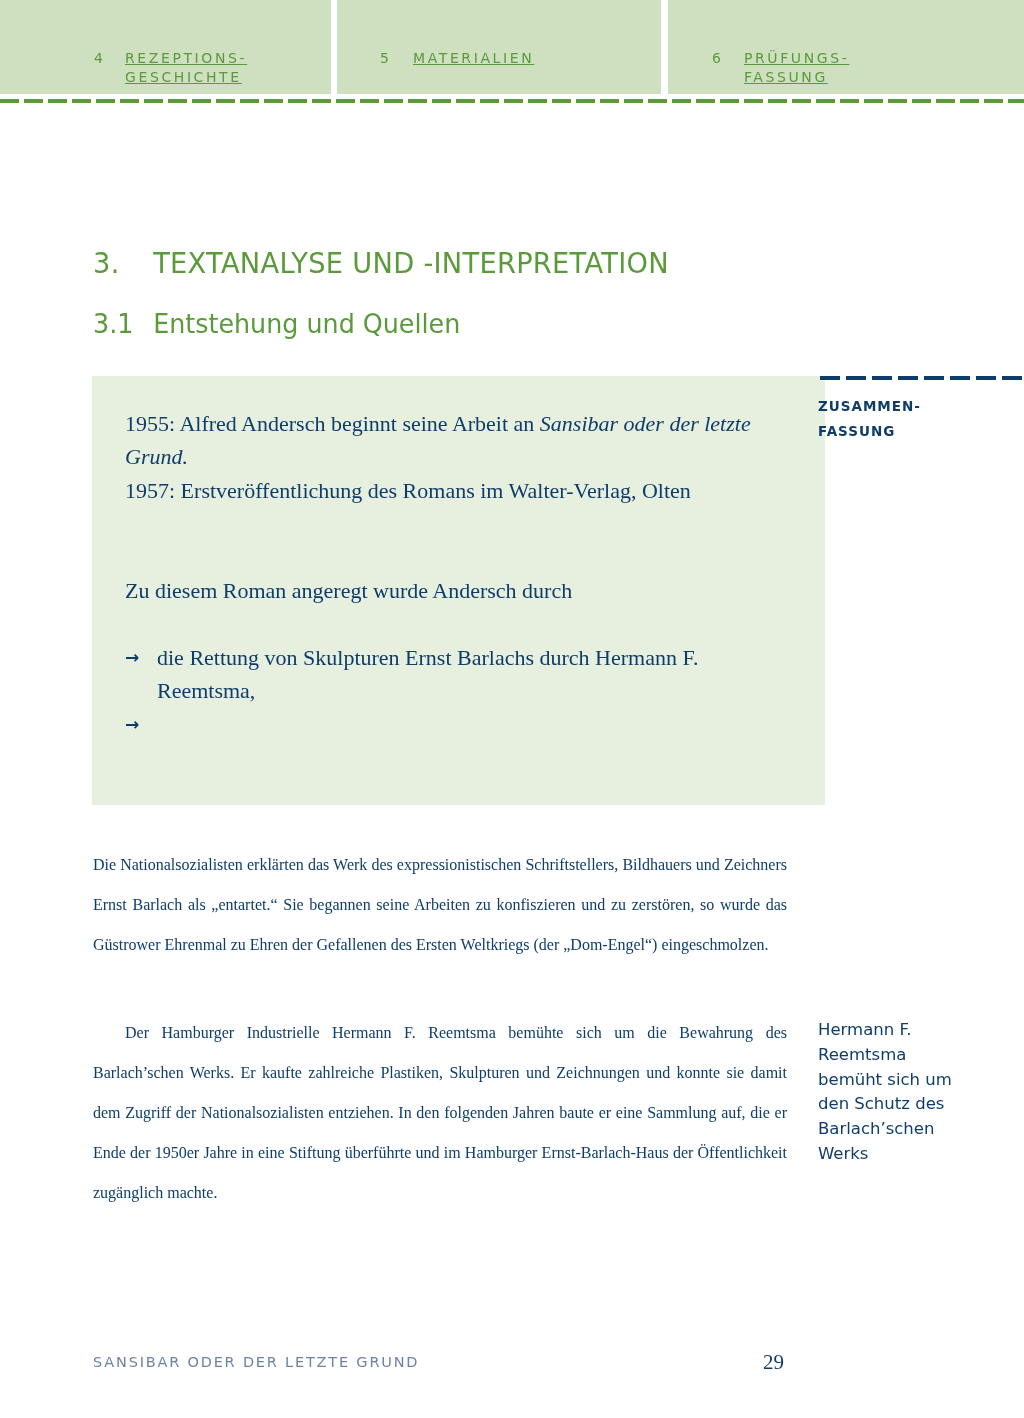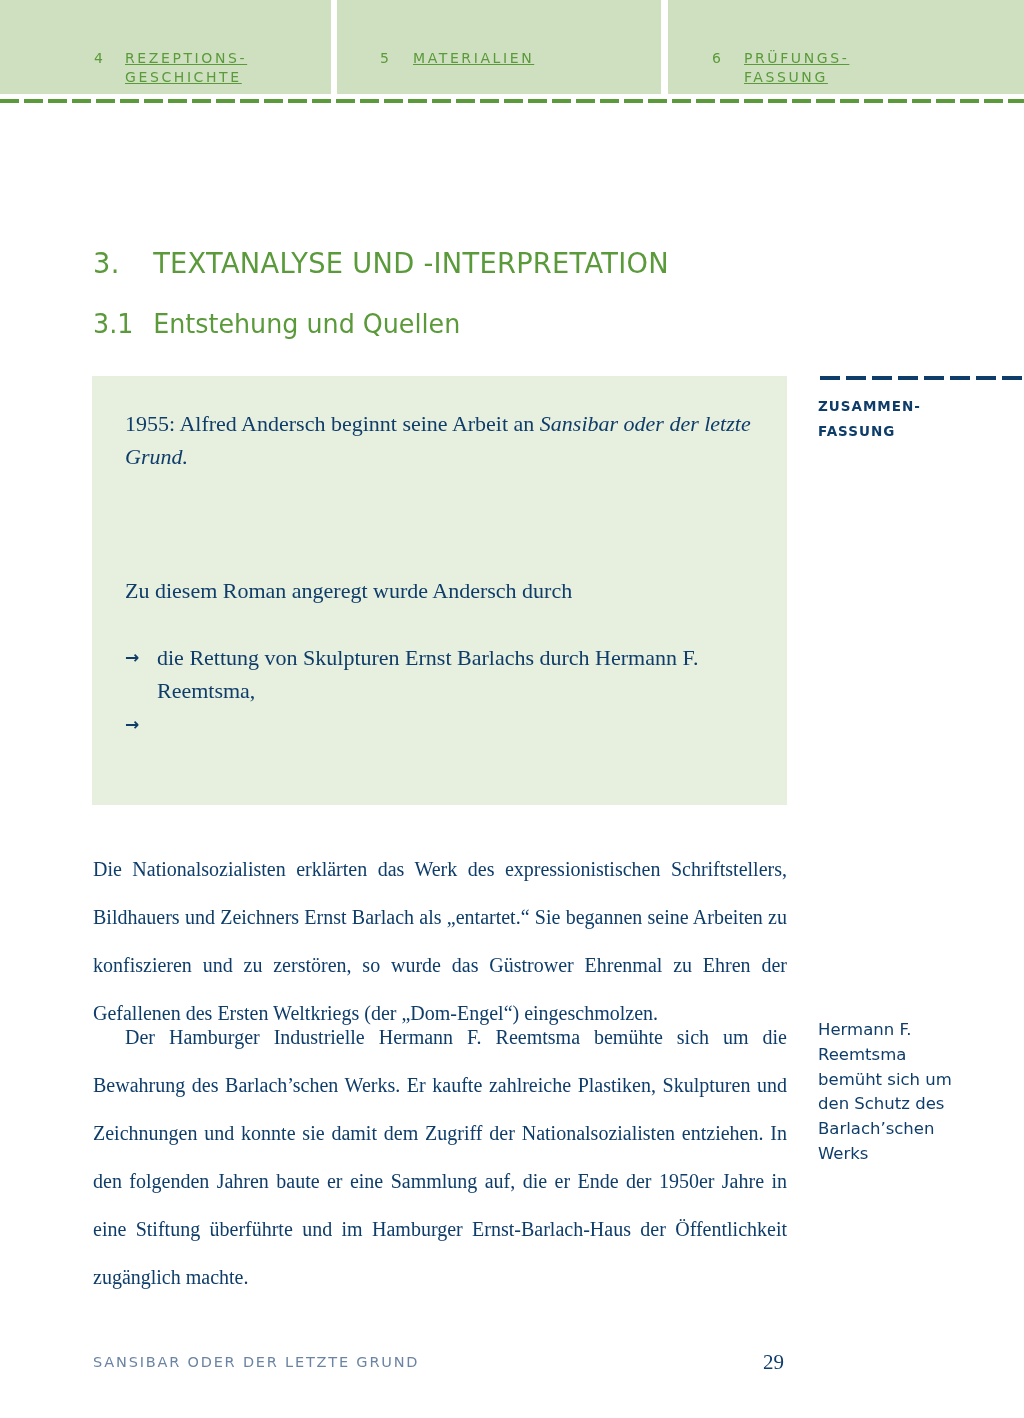--- a/index.html
+++ b/index.html
@@ -27,40 +27,41 @@
   .section-title {
     position: absolute; left: 93px; top: 308px;
     font-family: "DejaVu Sans", sans-serif; font-size: 27px; color: #5a9a3a;
     white-space: nowrap; transform: scaleX(0.94); transform-origin: left;
   }
   .section-title .n { display: inline-block; width: 64px; }
 
   .summary-box {
     position: absolute; left: 92px; top: 376px; width: 695px; height: 429px;
     background: #e7efdf;
+    padding-left: 38px;
   }
   .serif { font-family: "Liberation Serif", "DejaVu Serif", serif; color: #0f3d6a; }
   .box-text { position: absolute; left: 33px; width: 630px; font-size: 22px; line-height: 33px; }
   .box-text.just { text-align: justify; text-align-last: left; }
   .box-text i { font-style: italic; }
   .bullet { position: absolute; left: 33px; width: 630px; font-size: 22px; line-height: 33px; padding-left: 32px; box-sizing: border-box; }
   .bullet .arrow { position: absolute; left: 0; top: 0; font-family: "DejaVu Sans", sans-serif; font-size: 17px; font-weight: bold; color: #0f3d6a; }
 
   .dash-blue {
     position: absolute; left: 820px; top: 376px; width: 204px; height: 4px;
     background: repeating-linear-gradient(to right, #0f3d6a 0 20px, transparent 20px 26px);
   }
   .margin-label {
     position: absolute; left: 818px; font-family: "DejaVu Sans", sans-serif; color: #0f3d6a;
   }
   .margin-label.caps { top: 394px; font-size: 13.5px; letter-spacing: 1px; line-height: 25px; font-weight: bold; white-space: pre-line; }
   .margin-label.note { top: 1018px; font-size: 16.5px; line-height: 24.8px; width: 160px; white-space: pre-line; }
 
   .body-text {
-    position: absolute; left: 93px; width: 694px; font-size: 20px; line-height: 48px;
+    position: absolute; left: 93px; width: 694px; font-size: 16px; line-height: 40px;
     text-align: justify; text-align-last: left;
   }
   .body-text.indent { text-indent: 32px; }
 
   .footer-title {
     position: absolute; left: 93px; top: 1354px; font-family: "DejaVu Sans", sans-serif;
     font-size: 14.5px; letter-spacing: 1.8px; color: #6b84a3; white-space: nowrap;
   }
   .page-number {
     position: absolute; left: 763px; top: 1350px; font-size: 21px; color: #0f3d6a;
@@ -93,20 +94,21 @@
   <span class="n">3.</span><span>TEXTANALYSE UND -INTERPRETATION</span>
 </div>
 <div class="section-title">
   <span class="n">3.1</span><span>Entstehung und Quellen</span>
 </div>
 
 <div class="summary-box serif">
   <div class="box-text" style="top:31px;">
     <span>1955: Alfred Andersch beginnt seine Arbeit an </span><i>Sansibar oder der letzte Grund.</i>
   </div>
+  <div class="box-text just" style="top:98px;">1957: Erstveröffentlichung des Romans im Walter-Verlag, Olten</div>
   <div class="box-text" style="top:198px;">Zu diesem Roman angeregt wurde Andersch durch</div>
   <div class="bullet just" style="top:265px;">
     <span class="arrow">→</span>
     <span>die Rettung von Skulpturen Ernst Barlachs durch Hermann F. Reemtsma,</span>
   </div>
   <div class="bullet" style="top:332px;">
     <span class="arrow">→</span>
   </div>
 </div>
 

